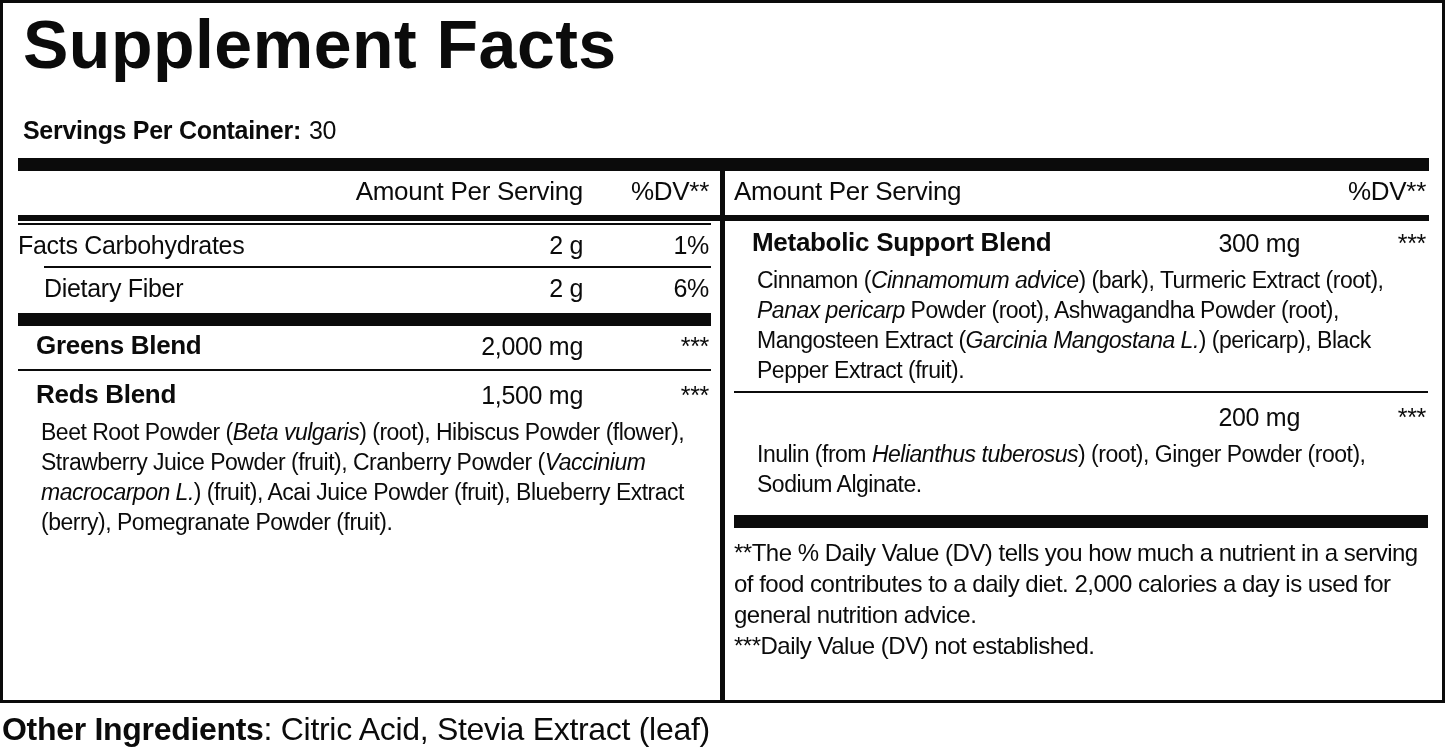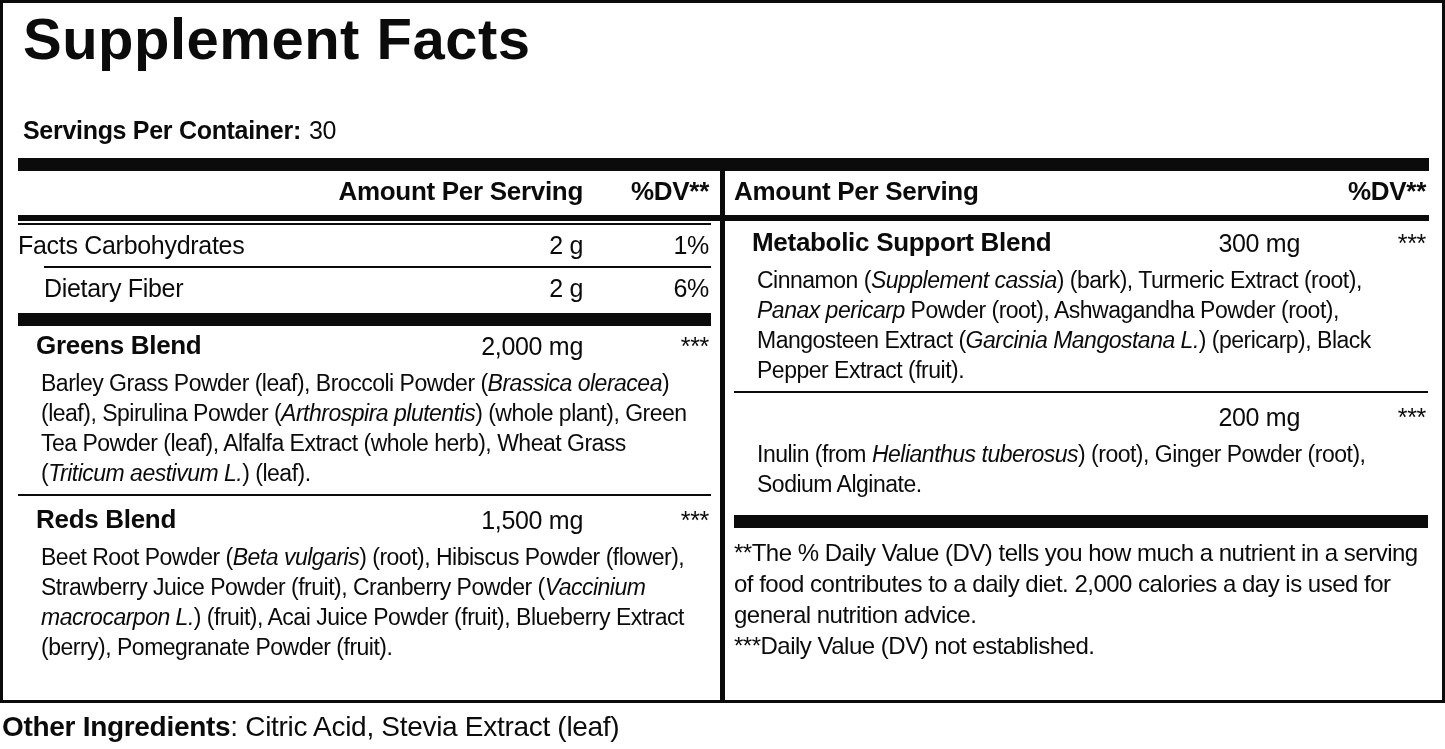--- a/index.html
+++ b/index.html
@@ -10,38 +10,38 @@
     font-family:"Liberation Sans", sans-serif;
     overflow:hidden;
   }
   .panel {
     position:absolute; left:0; top:0; width:1445px; height:703px;
     box-sizing:border-box; border:3px solid var(--ink);
     background:var(--paper); overflow:hidden;
   }
   .title {
     position:absolute; left:20px; top:2px;
-    font-size:58px; font-weight:bold; letter-spacing:0.5px;
+    font-size:68px; font-weight:bold; letter-spacing:0.5px;
   }
   .serving-line { position:absolute; left:20px; font-size:25px; letter-spacing:-0.3px; white-space:nowrap; }
   .serving-line.first  { top:84px; }
   .serving-line.second { top:113px; }
   .b { font-weight:bold; }
   .serving-line .v { margin-left:8px; }
 
   .bar-top       { position:absolute; left:15px; right:13px; top:155px; height:13px; background:var(--ink); }
   .bar-underline { position:absolute; left:15px; right:13px; top:212px; height:6px;  background:var(--ink); }
   .col-divider   { position:absolute; left:717px; width:5px; top:155px; bottom:0; background:var(--ink); }
 
   .col { position:absolute; top:167px; height:533px; overflow:hidden; }
   .col-left  { left:15px;  width:693px; }
   .col-right { left:731px; width:694px; }
 
   .hdr { position:relative; height:45px; }
-  .hdr span { position:absolute; bottom:8px; font-size:26px; font-weight:bold; letter-spacing:-0.3px; white-space:nowrap; }
+  .hdr span { position:absolute; bottom:8px; font-size:26px; font-weight:normal; letter-spacing:-0.3px; white-space:nowrap; }
   .hdr .hdr-amount-right { right:128px; }
   .hdr .hdr-amount-left  { left:0; }
   .hdr .hdr-dv { right:2px; }
   .hdr-gap { height:8px; }
 
   .nrow { position:relative; height:41px; }
   .nrow span, .bhead span { position:absolute; bottom:6px; font-size:25px; letter-spacing:-0.3px; white-space:nowrap; }
   .nname { left:0; }
   .nrow.indent .nname { left:26px; }
   .namount { right:128px; }
@@ -60,21 +60,21 @@
   .bing {
     font-size:23px; line-height:30px; letter-spacing:-0.5px;
     padding:3px 6px 2px 23px;
   }
   .footnote {
     font-size:24px; line-height:31px; letter-spacing:-0.5px;
     padding-right:4px;
   }
   .footnote.first { margin-top:9px; }
 
-  .other-ing { position:absolute; left:2px; top:711px; font-size:28px; letter-spacing:-0.3px; white-space:nowrap; }
+  .other-ing { position:absolute; left:2px; top:711px; font-size:32px; letter-spacing:-0.3px; white-space:nowrap; }
 </style>
 </head>
 <body>
 
 <div class="panel">
 
   <div class="title">Supplement Facts</div>
 
   <div class="serving-line second">
     <span class="b">Servings Per Container:</span><span class="v">30</span>
@@ -106,21 +106,20 @@
       <span class="ndv">6%</span>
     </div>
 
     <div class="thickbar"></div>
 
     <div class="bhead">
       <span class="bname">Greens Blend</span>
       <span class="namount">2,000 mg</span>
       <span class="ndv">***</span>
     </div>
-    <div class="bing">Barley Grass Powder (leaf), Broccoli Powder (<i>Brassica oleracea</i>) (leaf), Spirulina Powder (<i>Arthrospira plutentis</i>) (whole plant), Green Tea Powder (leaf), Alfalfa Extract (whole herb), Wheat Grass (<i>Triticum aestivum L.</i>) (leaf).</div>
 
     <div class="sep blend-sep"></div>
 
     <div class="bhead">
       <span class="bname">Reds Blend</span>
       <span class="namount">1,500 mg</span>
       <span class="ndv">***</span>
     </div>
     <div class="bing">Beet Root Powder (<i>Beta vulgaris</i>) (root), Hibiscus Powder (flower), Strawberry Juice Powder (fruit), Cranberry Powder (<i>Vaccinium macrocarpon L.</i>) (fruit), Acai Juice Powder (fruit), Blueberry Extract (berry), Pomegranate Powder (fruit).</div>
   </div>
@@ -130,21 +129,21 @@
       <span class="hdr-amount-left">Amount Per Serving</span>
       <span class="hdr-dv">%DV**</span>
     </div>
     <div class="hdr-gap"></div>
 
     <div class="bhead">
       <span class="bname">Metabolic Support Blend</span>
       <span class="namount">300 mg</span>
       <span class="ndv">***</span>
     </div>
-    <div class="bing">Cinnamon (<i>Supplement cassia</i>) (bark), Turmeric Extract (root), <i>Panax pericarp</i> Powder (root), Ashwagandha Powder (root), Mangosteen Extract (<i>Garcinia Mangostana L.</i>) (pericarp), Black Pepper Extract (fruit).</div>
+    <div class="bing">Cinnamon (<i>Cinnamomum advice</i>) (bark), Turmeric Extract (root), <i>Panax pericarp</i> Powder (root), Ashwagandha Powder (root), Mangosteen Extract (<i>Garcinia Mangostana L.</i>) (pericarp), Black Pepper Extract (fruit).</div>
 
     <div class="sep blend-sep"></div>
 
     <div class="bhead">
       <span class="namount">200 mg</span>
       <span class="ndv">***</span>
     </div>
     <div class="bing">Inulin (from <i>Helianthus tuberosus</i>) (root), Ginger Powder (root), Sodium Alginate.</div>
 
     <div class="thickbar pre-foot"></div>

